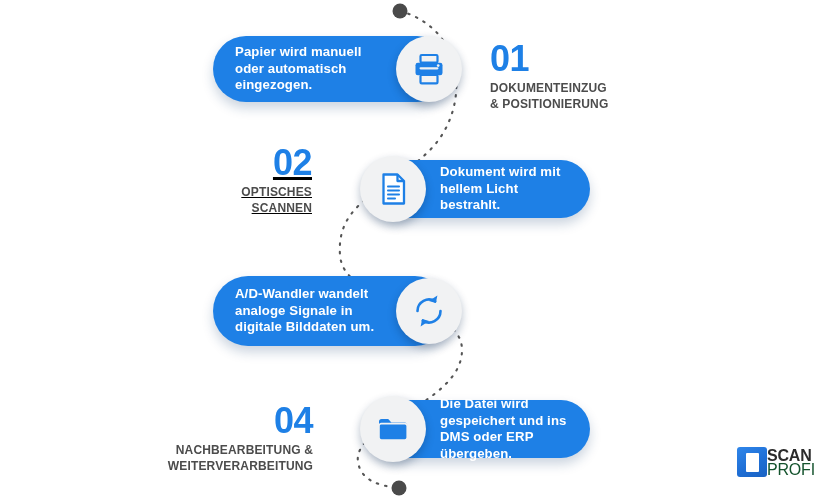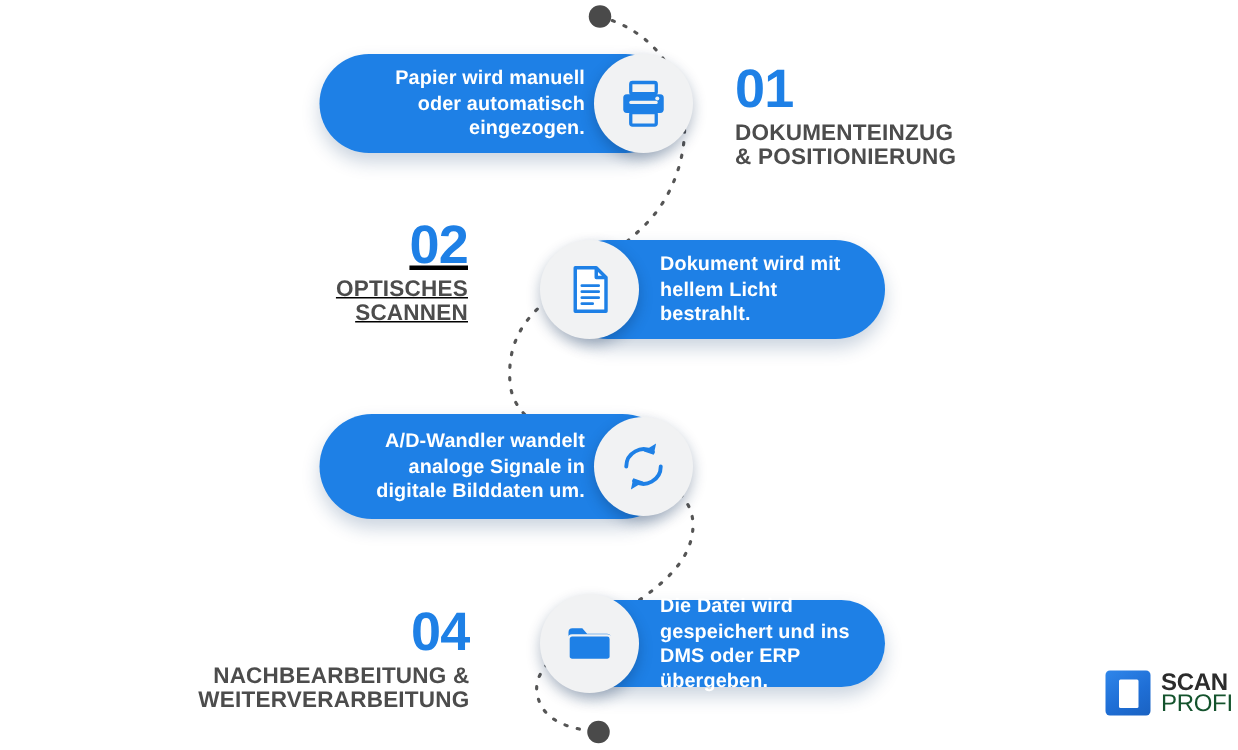--- a/index.html
+++ b/index.html
@@ -24,21 +24,21 @@
   }
   .pill .pill-text{
     color:#ffffff;
     font-size:13.2px;
     line-height:16.5px;
     font-weight:700;
     white-space:pre-line;
     letter-spacing:.1px;
   }
   .pill.left-pill{ justify-content:flex-start; }
-  .pill.left-pill .pill-text{ text-align:right; padding-left:22px; padding-right:6px; flex:1; }
+  .pill.left-pill .pill-text{ text-align:left; padding-left:22px; padding-right:6px; flex:1; }
   .pill.right-pill .pill-text{ text-align:left; padding-left:14px; padding-right:20px; flex:1; }
 
   
   .disc{
     width:66px;height:66px;border-radius:50%;
     background:#f1f2f3;
     box-shadow:0 4px 9px rgba(10,40,80,.30);
     display:flex;align-items:center;justify-content:center;
     flex:0 0 66px;
     position:relative;
@@ -51,34 +51,34 @@
   .step-meta{position:absolute;}
   .step-num{
     color:#1e80e6;
     font-size:36px;
     line-height:38px;
     font-weight:700;
     letter-spacing:-0.5px;
   }
   .step-label{
     color:#4c4c4c;
-    font-size:15px;
+    font-size:12px;
     line-height:15.5px;
     font-weight:700;
     white-space:pre-line;
     letter-spacing:.15px;
     margin-top:3px;
   }
   .align-left{text-align:left;}
   .align-right{text-align:right;}
 
   
   #logo{
     position:absolute;left:737px;top:447px;
-    display:flex;align-items:center;gap:7px;
+    display:flex;align-items:center;
   }
   #logo .mark{
     width:30px;height:30px;border-radius:3px;
     background:linear-gradient(150deg,#2f86ea 0%,#1f6fd6 55%,#1a62c2 100%);
     display:flex;align-items:center;justify-content:center;
     flex:0 0 30px;
   }
   #logo .mark i{
     display:block;width:13px;height:19px;background:#ffffff;border-radius:1px;
   }
@@ -124,21 +124,21 @@
     <div class="step-num">01</div>
     <div class="step-label">DOKUMENTEINZUG
 &amp; POSITIONIERUNG</div>
   </div>
 
   <div class="step-meta align-right" style="left:120px;top:144px;width:192px;text-decoration:underline;">
     <div class="step-num">02</div>
     <div class="step-label">OPTISCHES
 SCANNEN</div>
   </div>
-  <div class="pill right-pill" style="left:372px;top:160px;width:218px;height:66px;">
+  <div class="pill right-pill" style="left:372px;top:160px;width:218px;height:58px;">
     <div class="disc">
       <svg width="38" height="38" viewBox="0 0 38 38">
         <path d="M9.5 4.5 h14 l6.5 6.5 v22.5 h-20.5 z" fill="#ffffff" stroke="#1e80e6" stroke-width="2.3" stroke-linejoin="round"></path>
         <path d="M23.5 4.5 v6.5 h6.5" fill="none" stroke="#1e80e6" stroke-width="2.3" stroke-linejoin="round"></path>
         <rect x="13" y="15.5" width="13" height="1.9" rx=".9" fill="#1e80e6"></rect>
         <rect x="13" y="19.5" width="13" height="1.9" rx=".9" fill="#1e80e6"></rect>
         <rect x="13" y="23.5" width="13" height="1.9" rx=".9" fill="#1e80e6"></rect>
         <rect x="13" y="27.5" width="9" height="1.9" rx=".9" fill="#1e80e6"></rect>
       </svg>
     </div>

